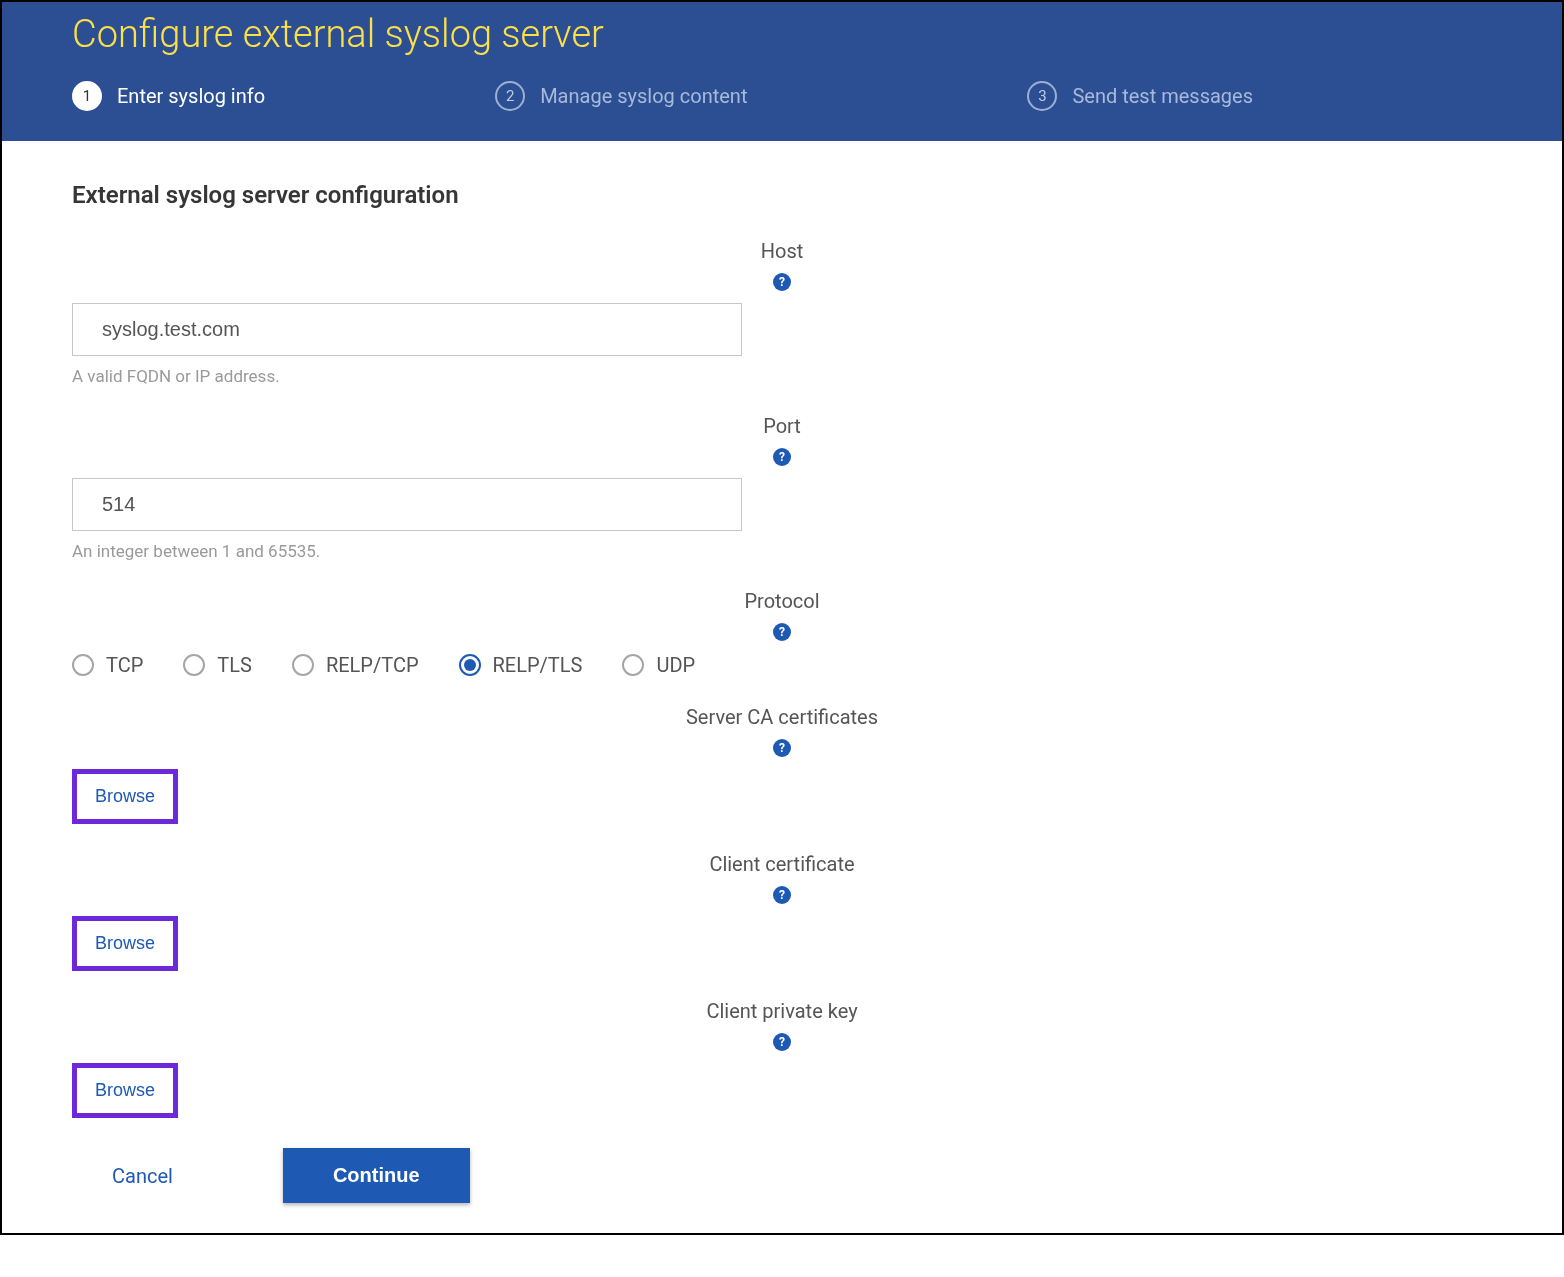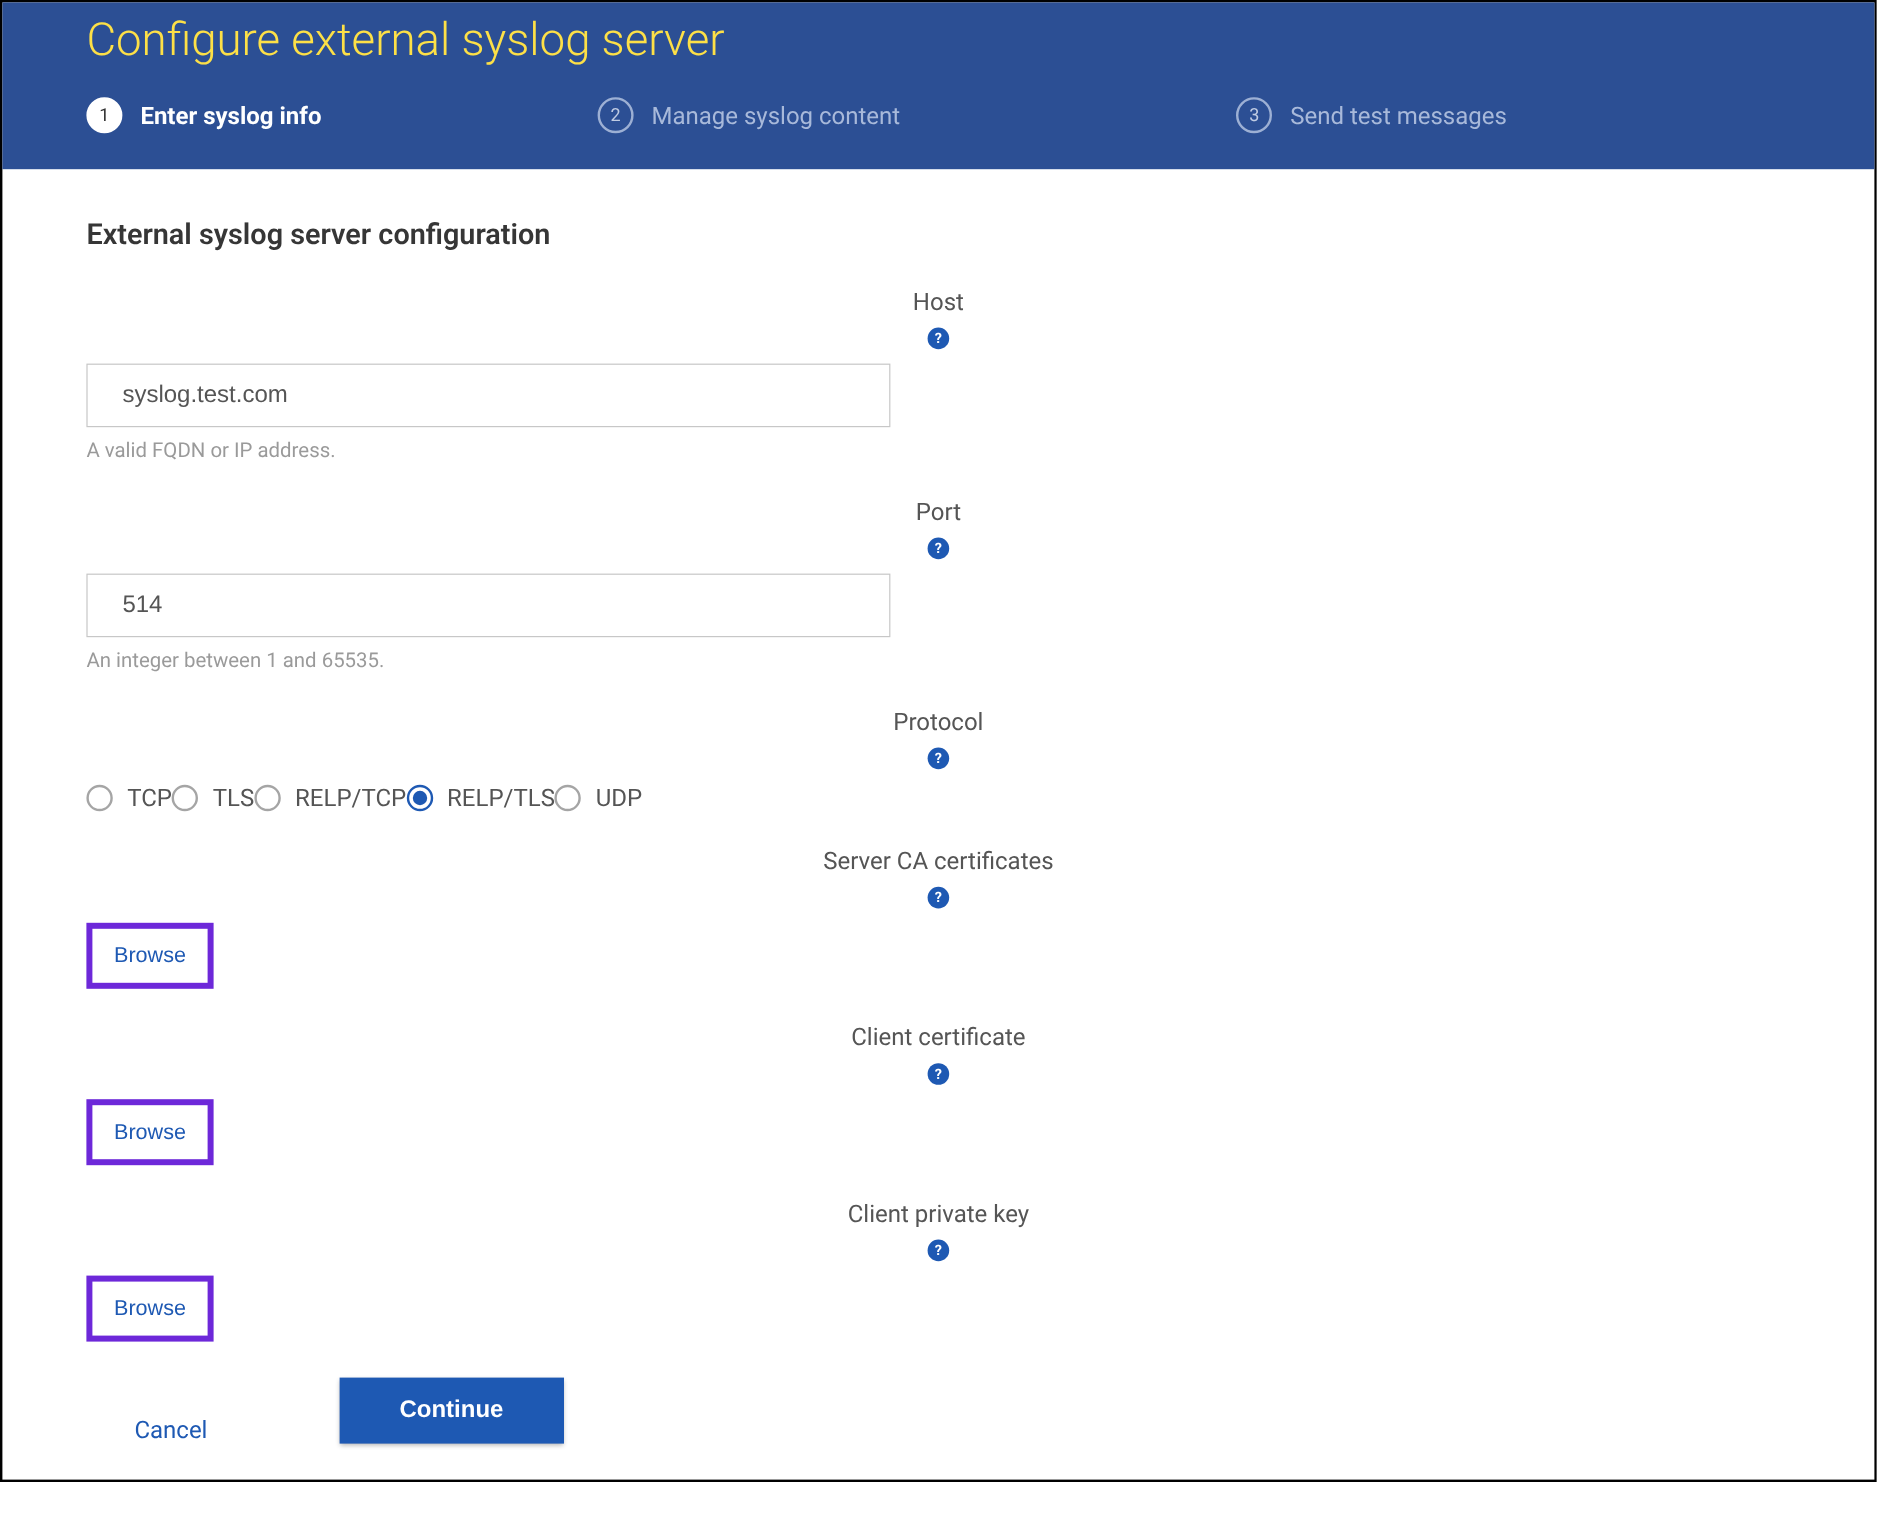--- a/index.html
+++ b/index.html
@@ -44,21 +44,21 @@
     align-items: center;
     justify-content: center;
     font-size: 15px;
     color: #c0cce3;
   }
   .step.active .step-num {
     background: #fff;
     color: #333;
     border-color: #fff;
   }
-  .step.active .step-label { color: #fff; font-weight: 700; }
+  .step.active .step-label { color: #fff; font-weight: 400; }
   .step-label { color: #a8b9da; }
   .step2 { margin-left: 150px; }
   .step3 { margin-left: 200px; }
 
   .content {
     padding: 40px 70px 30px 70px;
   }
   .section-title {
     font-size: 24px;
     font-weight: 600;
@@ -98,20 +98,21 @@
     background: #fff;
   }
   .hint {
     font-size: 17px;
     color: #9a9a9a;
     margin-top: 10px;
   }
   .radios {
     display: flex;
     align-items: flex-start;
+    gap: 40px;
     margin-top: 10px;
   }
   .radio-item {
     display: flex;
     align-items: center;
     gap: 12px;
     font-size: 20px;
     color: #555;
   }
   .radio-outer {
@@ -136,21 +137,21 @@
   .browse-btn {
     border: 5px solid #6d28d9;
     background: #fff;
     color: #1e59b3;
     font-size: 18px;
     padding: 12px 18px;
     cursor: pointer;
   }
   .actions {
     display: flex;
-    align-items: flex-end;
+    align-items: center;
     gap: 110px;
     margin-top: 30px;
     margin-left: 40px;
   }
   .cancel-link {
     color: #1e59b3;
     font-size: 20px;
     cursor: pointer;
   }
   .continue-btn {

